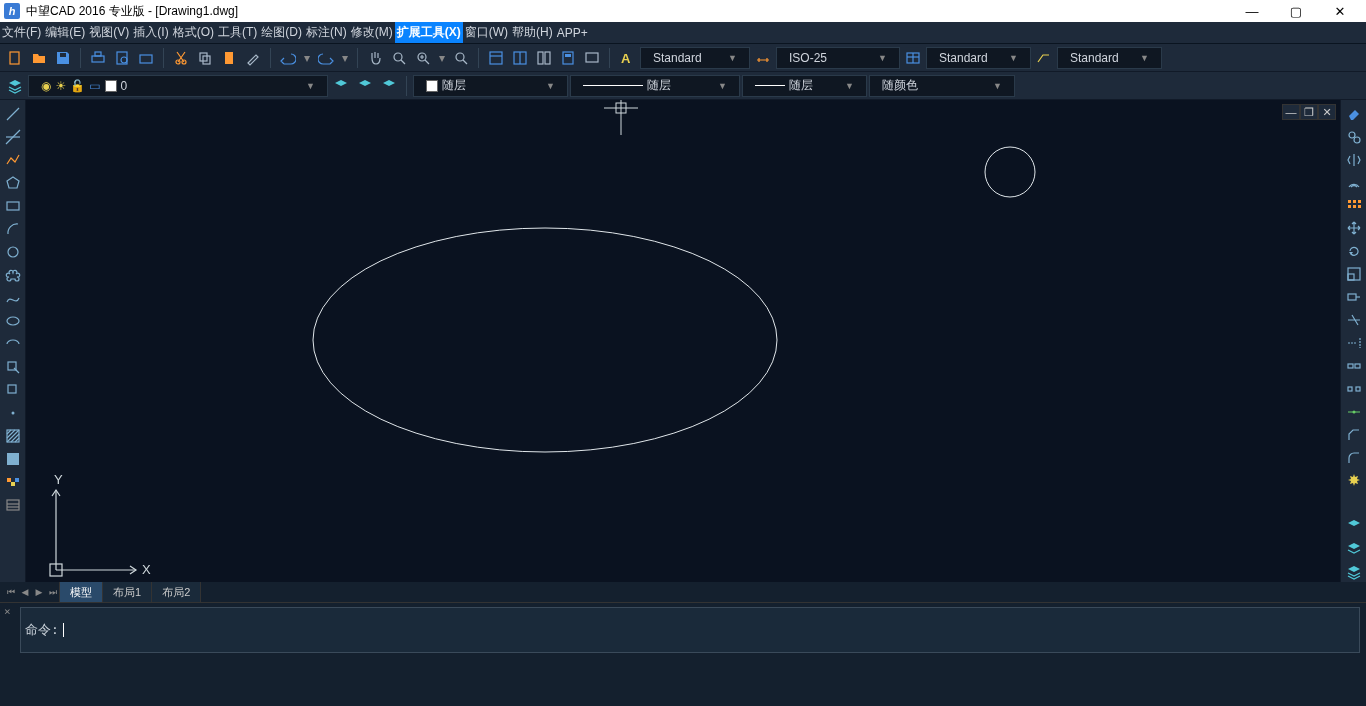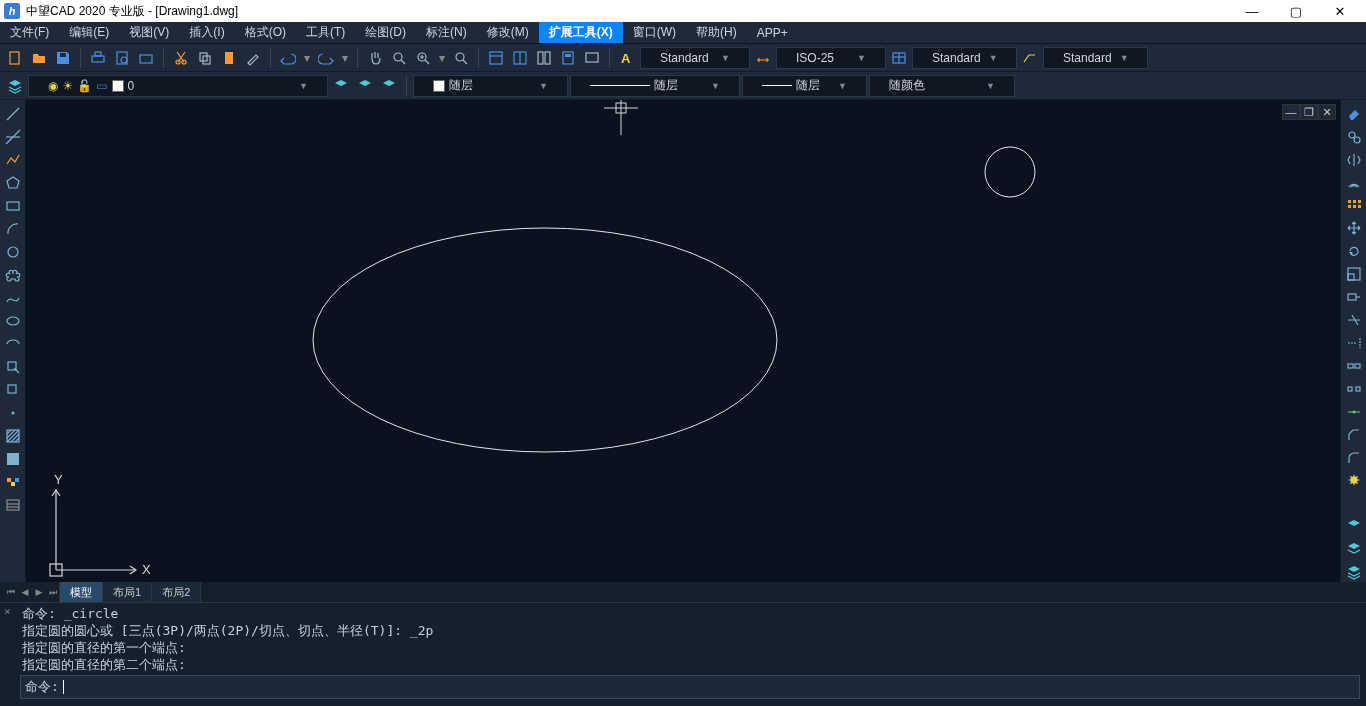--- a/index.html
+++ b/index.html
@@ -6,29 +6,29 @@
 body { font-family: "Microsoft YaHei", "SimSun", Arial, sans-serif; font-size: 12px; background: #1e2a3a; color: #d0d5dd; width: 1366px; height: 706px; overflow: hidden; position: relative; }
 
 
 .titlebar { height: 22px; background: #fff; display: flex; align-items: center; padding: 0 4px; color: #000; }
 .titlebar .logo { width: 16px; height: 16px; background: #3a7bd5; border-radius: 2px; display: inline-flex; align-items: center; justify-content: center; color: #fff; font-style: italic; font-weight: bold; font-size: 11px; margin-right: 6px; }
 .titlebar .spacer { flex: 1; }
 .titlebar .winbtn { width: 44px; height: 22px; display: flex; align-items: center; justify-content: center; font-size: 13px; }
 
 
 .menubar { height: 22px; background: #1e2a3a; display: flex; align-items: stretch; border-bottom: 1px solid #0a1420; }
-.menubar .menuitem { padding: 0 10px; display: flex; align-items: center; color: #d0d5dd; cursor: default; }
+.menubar .menuitem { padding: 0 2px; display: flex; align-items: center; color: #d0d5dd; cursor: default; }
 .menubar .menuitem.active { background: #0a84ff; color: #fff; font-weight: bold; }
 
 
 .toolbar-row { display: flex; align-items: center; height: 28px; background: #1e2a3a; border-bottom: 1px solid #111a28; padding: 0 4px; gap: 2px; }
 .tb-sep { width: 1px; height: 20px; background: #334455; margin: 0 4px; }
 .tb-btn { width: 22px; height: 22px; display: flex; align-items: center; justify-content: center; color: #a8b8c8; border-radius: 2px; }
 .tb-btn svg { width: 16px; height: 16px; }
-.tb-drop { display: flex; align-items: center; height: 22px; background: #0f1722; border: 1px solid #2a3a4a; padding: 0 19px; gap: 4px; color: #d0d5dd; font-size: 12px; }
+.tb-drop { display: flex; align-items: center; height: 22px; background: #0f1722; border: 1px solid #2a3a4a; padding: 0 12px; gap: 4px; color: #d0d5dd; font-size: 12px; }
 .tb-drop .arrow { font-size: 9px; color: #888; margin-left: auto; padding-left: 4px; }
 .tb-drop .swatch-box { width: 12px; height: 12px; border: 1px solid #666; background: #fff; }
 .tb-drop .line-sample { width: 60px; height: 0; border-top: 1px solid #fff; }
 
 
 .main-area { position: relative; display: flex; height: 482px; }
 .side-toolbar { width: 26px; background: #1e2a3a; border-right: 1px solid #111a28; display: flex; flex-direction: column; padding-top: 4px; gap: 3px; align-items: center; }
 .side-toolbar.right { border-right: none; border-left: 1px solid #111a28; }
 .side-btn { width: 20px; height: 20px; display: flex; align-items: center; justify-content: center; color: #7fb0d0; }
 .side-btn svg { width: 16px; height: 16px; }
@@ -41,40 +41,40 @@
 
 .layout-tabs { height: 20px; background: #14202e; display: flex; align-items: center; padding: 0 4px; gap: 0; font-size: 11px; }
 .layout-tabs .nav { width: 14px; height: 14px; display: flex; align-items: center; justify-content: center; color: #888; font-size: 9px; }
 .layout-tabs .tab { padding: 19px 10px; color: #ccc; background: #1a2a3a; border: 1px solid #333; margin-left: -1px; }
 .layout-tabs .tab.active { background: #2a4a6a; color: #fff; }
 
 
 .command-area { background: #14202e; color: #c8d0d8; font-family: "SimSun", monospace; font-size: 13px; padding: 2px 6px; border-top: 1px solid #333; position: relative; height: 104px; }
 .command-area .close-x { position: absolute; left: 4px; top: 2px; color: #888; font-size: 11px; }
 .command-area .history { padding-left: 16px; line-height: 17px; }
-.command-area .prompt-line { display: flex; align-items: center; border: 1px solid #3a4a5a; margin-top: 2px; margin-left: 14px; padding: 2px 4px; background: #1a2a3a; }
+.command-area .prompt-line { display: flex; align-items: center; border: 1px solid #3a4a5a; margin-top: 2px; margin-left: 14px; padding: 13px 4px; background: #1a2a3a; }
 .command-area .cursor { display: inline-block; width: 1px; height: 14px; background: #fff; margin-left: 4px; animation: blink 1s infinite; }
 @keyframes blink { 50% { opacity: 0; } }
 
 .icon-stroke { fill: none; stroke: currentColor; stroke-width: 1.2; }
 .icon-fill { fill: currentColor; }
 
 .orange { color: #ff9933; }
 .green { color: #66cc66; }
 .blue { color: #4a90e2; }
 .yellow { color: #e8d050; }
 .cyan { color: #50c8d8; }
 .gray { color: #888; }
 </style>
 </head>
 <body>
 
 <div class="titlebar">
   <span class="logo">h</span>
-  <span>中望CAD 2020 专业版 - [Drawing1.dwg]</span>
+  <span>中望CAD 2016 专业版 - [Drawing1.dwg]</span>
   <span class="spacer"></span>
   <div class="winbtn">—</div>
   <div class="winbtn">▢</div>
   <div class="winbtn">✕</div>
 </div>
 
 <div class="menubar">
   <div class="menuitem">文件(F)</div>
   <div class="menuitem">编辑(E)</div>
   <div class="menuitem">视图(V)</div>
@@ -225,21 +225,21 @@
     </div>
   <div class="tb-drop" style="width:110px">
       <span>Standard</span>
       <span class="arrow">▼</span>
     </div>
   <div class="tb-btn orange">
       <svg viewBox="0 0 16 16">
         <path class="icon-stroke" d="M2 10h12M4 8v4M12 8v4"></path>
       </svg>
     </div>
-  <div class="tb-drop" style="width:110px">
+  <div class="tb-drop" style="width:124px">
       <span>ISO-25</span>
       <span class="arrow">▼</span>
     </div>
   <div class="tb-btn blue">
       <svg viewBox="0 0 16 16">
         <rect class="icon-stroke" x="2" y="3" width="12" height="10"></rect>
         <line class="icon-stroke" x1="2" y1="7" x2="14" y2="7"></line>
         <line class="icon-stroke" x1="8" y1="3" x2="8" y2="13"></line>
       </svg>
     </div>
@@ -567,23 +567,17 @@
   <div class="nav">◀</div>
   <div class="nav">▶</div>
   <div class="nav">⏭</div>
   <div class="tab active">模型</div>
   <div class="tab">布局1</div>
   <div class="tab">布局2</div>
 </div>
 
 <div class="command-area">
   <span class="close-x">×</span>
-  <div class="history">
-    <div>命令: _circle</div>
-    <div>指定圆的圆心或 [三点(3P)/两点(2P)/切点、切点、半径(T)]: _2p</div>
-    <div>指定圆的直径的第一个端点:</div>
-    <div>指定圆的直径的第二个端点:</div>
-  </div>
   <div class="prompt-line">
     <span>命令:</span>
     <span class="cursor"></span>
   </div>
 </div>
 
 </body></html>

